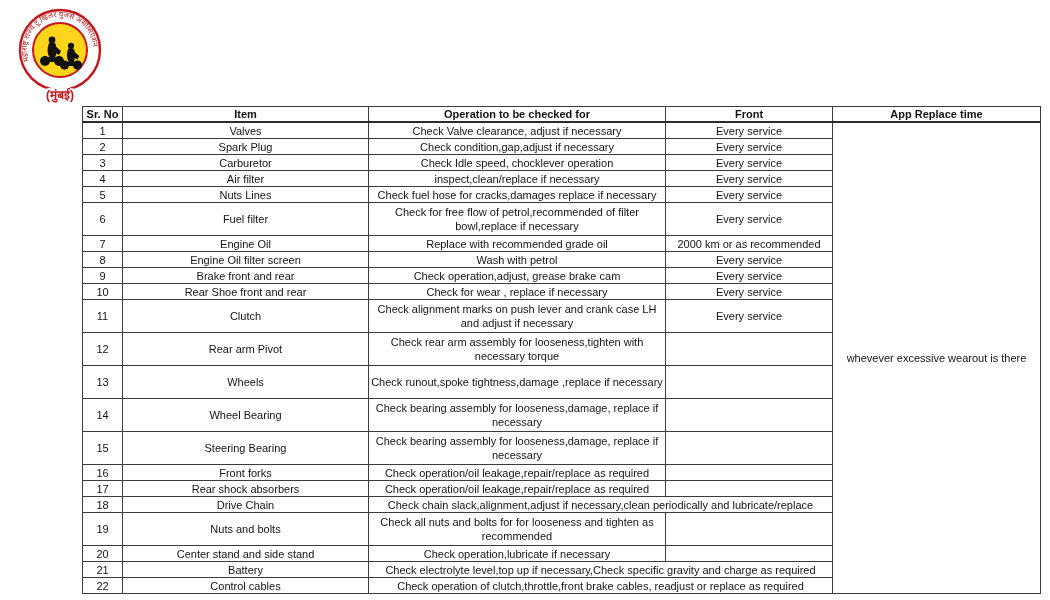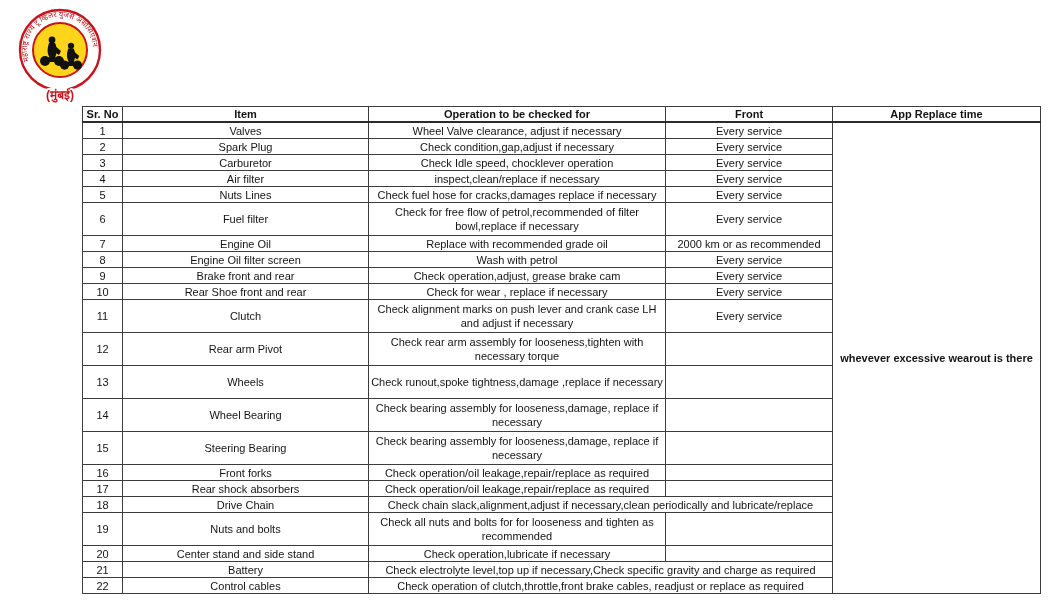--- a/index.html
+++ b/index.html
@@ -23,21 +23,21 @@
   table.maint th{
     font-weight:700;height:14px;
     border-bottom:2px solid #2b2b2b;
   }
   tr.r1 td{height:15px;}
   tr.r2 td{height:32px;}
   
   .h-item,.c-item{border-right:1px dashed #b5b5b5;}
   .h-op,.c-op{border-left:1px dashed #b5b5b5;}
   .h-period,.c-period{border-right:1px dashed #b5b5b5;}
-  .h-app,.c-app{border-left:1px dashed #b5b5b5;font-weight:bold;}
+  .h-app,.c-app{border-left:1px dashed #b5b5b5;}
   td.spanned{border-right:1px dashed #b5b5b5;white-space:nowrap;}
   td.c-app{vertical-align:middle;}
 </style>
 </head>
 <body>
 
 <div class="logo-wrap">
   <svg width="96" height="100" viewBox="0 0 96 100">
     <circle cx="46" cy="44" r="40" fill="#ffffff" stroke="#c4161c" stroke-width="2.4"></circle>
     <circle cx="46" cy="44" r="27" fill="#ffd51c" stroke="#c4161c" stroke-width="2"></circle>
@@ -83,21 +83,21 @@
       <th class="h-item">Item</th>
       <th class="h-op">Operation to be checked for</th>
       <th class="h-period">Front</th>
       <th class="h-app">App Replace time</th>
     </tr>
   </thead>
   <tbody>
       <tr class="r1">
         <td class="c-sr">1</td>
         <td class="c-item">Valves</td>
-        <td class="c-op">Wheel Valve clearance, adjust if necessary</td>
+        <td class="c-op">Check Valve clearance, adjust if necessary</td>
         <td class="c-period">Every service</td>
         <td class="c-app" rowspan="22">whevever excessive wearout is there</td>
       </tr>
       <tr class="r1">
         <td class="c-sr">2</td>
         <td class="c-item">Spark Plug</td>
         <td class="c-op">Check condition,gap,adjust if necessary</td>
         <td class="c-period">Every service</td>
       </tr>
       <tr class="r1">

